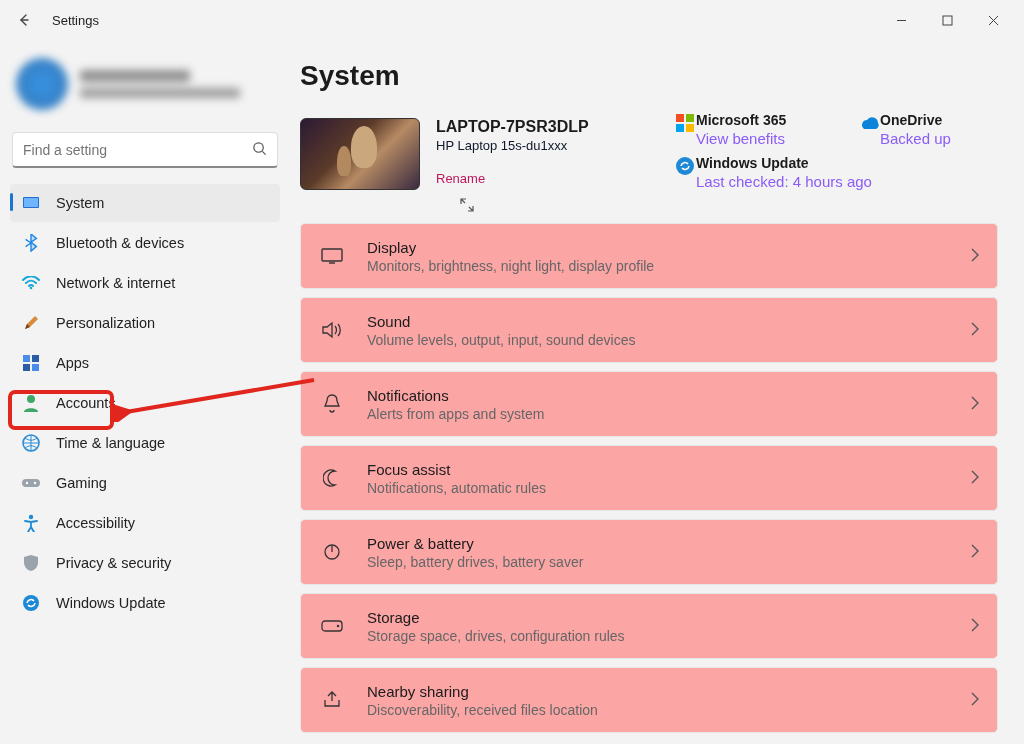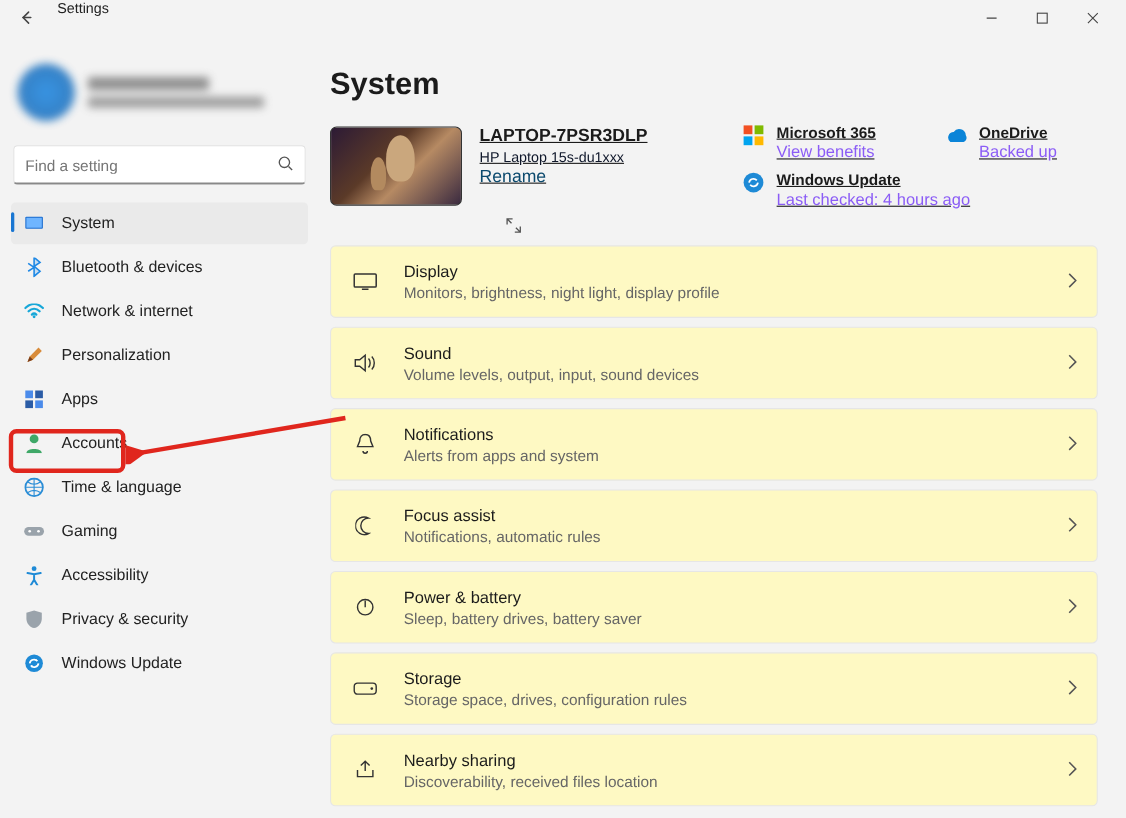--- a/index.html
+++ b/index.html
@@ -9,21 +9,21 @@
     width: 1024px;
     height: 744px;
     overflow: hidden;
     font-size: 14px;
     color: #1b1b1b;
   }
   
   .titlebar {
     height: 40px;
     display: flex;
-    align-items: flex-start;
+    align-items: center;
     padding: 0 8px;
   }
   .titlebar .back {
     width: 32px; height: 32px;
     display: flex; align-items: center; justify-content: center;
     color: #444;
   }
   .titlebar .title {
     margin-left: 12px;
     font-size: 13px;
@@ -127,23 +127,22 @@
     padding: 20px 26px 0 10px;
     overflow: hidden;
   }
   .main h1 {
     font-size: 28px;
     font-weight: 600;
     margin-bottom: 20px;
   }
   .header-row {
     display: flex;
-    align-items: center;
+    align-items: flex-end;
     margin-bottom: 22px;
-    text-decoration: underline;
   }
   .device {
     display: flex;
     align-items: flex-start;
   }
   .device-thumb {
     width: 120px; height: 72px;
     background: linear-gradient(135deg, #2c1a35 0%, #5b3a28 40%, #b68a63 60%, #3a2a40 100%);
     border-radius: 6px;
     border: 1px solid #333;
@@ -153,46 +152,46 @@
   }
   .device-thumb::after{
     content:"";
     position:absolute; left:42%; top:10%;
     width:26px;height:42px;
     background:#caa77d; border-radius:50% 50% 40% 40%;
     box-shadow: -20px 14px 0 -6px #b38a5f;
   }
   .device-info .dname { font-weight: 600; font-size: 16px; }
   .device-info .dmodel { font-size: 13px; color: #0f172a; margin-top: 2px; }
-  .device-info .drename { font-size: 16px; color: #0c4a6e; margin-top: 2px; cursor:pointer; }
+  .device-info .drename { font-size: 13px; color: #be185d; margin-top: 18px; cursor:pointer; }
 
   .status-grid {
     margin-left: auto;
     display: grid;
     grid-template-columns: 160px 140px;
     gap: 8px 24px;
     align-items: start;
   }
-  .status-item { display: flex; align-items: flex-start; gap: 10px; }
+  .status-item { display: flex; align-items: flex-start; }
   .status-item .sic { width: 22px; height: 22px; display:flex;align-items:center;justify-content:center;}
   .status-item .stxt .t1 { font-size: 14px; font-weight: 600; }
   .status-item .stxt .t2 { font-size: 15px; color: #8b5cf6; margin-top:2px;}
 
   .expand-icon {
     margin: -14px 0 8px 160px;
     color:#555;
   }
 
   .cards {
     display: flex;
     flex-direction: column;
     gap: 8px;
   }
   .card {
-    background: #fef9c3;
+    background: #fca5a5;
     border: 1px solid #e6e6e6;
     border-radius: 5px;
     display: flex;
     align-items: center;
     height: 66px;
     padding: 0 18px;
     cursor: pointer;
   }
   .card .cicon {
     width: 26px; height: 26px;

